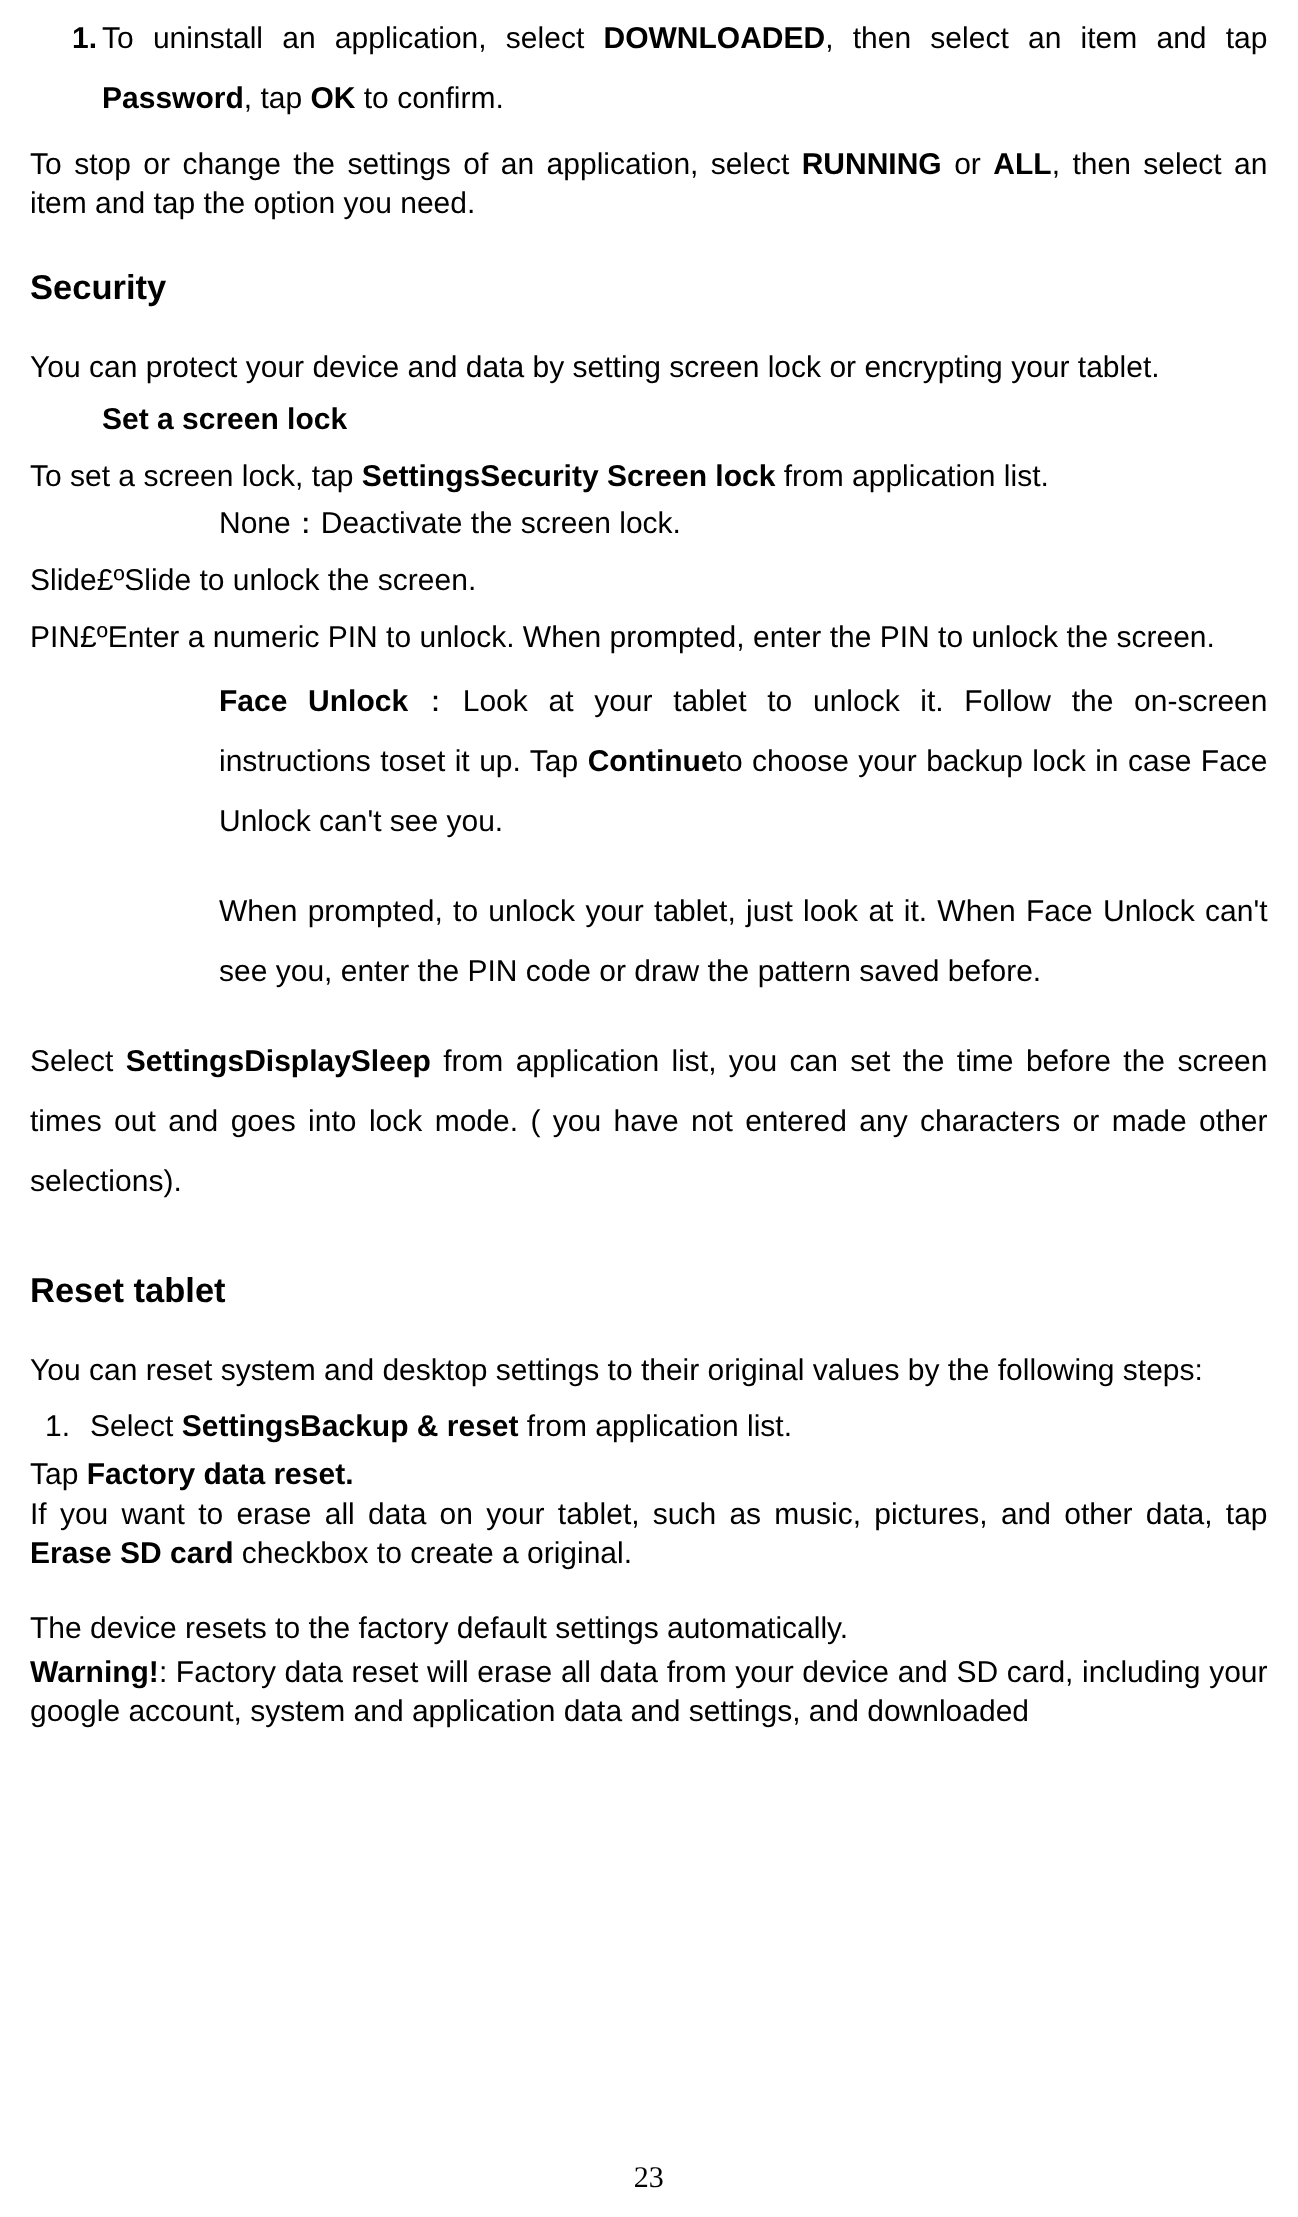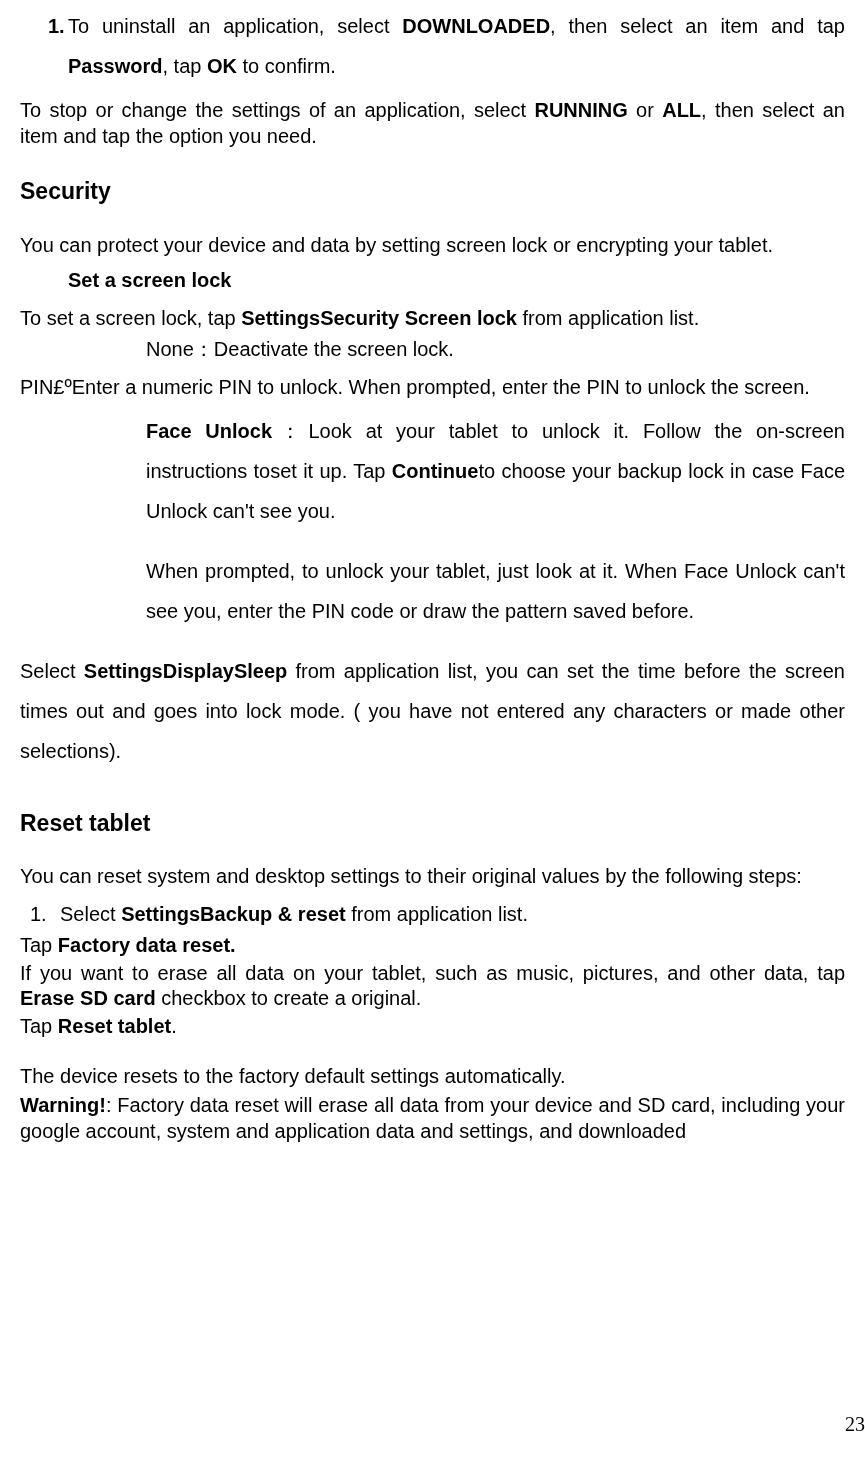--- a/index.html
+++ b/index.html
@@ -69,24 +69,24 @@
     text-align: justify;
     line-height: 2.0;
   }
   .face-first {
     display: flex;
     margin: 10px 0 0 0;
   }
 
   .pnum {
     position: absolute;
-    bottom: 40px;
+    bottom: 12px;
     left: 0;
     width: 100%;
-    text-align: right;
+    text-align: center;
     font-family: "Times New Roman", Times, serif;
     font-size: 20px;
   }
 
   .gap6  { height: 6px; }
 </style>
 </head>
 <body>
 
 <div class="page">
@@ -114,20 +114,21 @@
   <p class="para">
     <span>To set a screen lock, tap </span><span class="bold">Settings</span><span class="bold"></span><span class="bold">Security</span><span class="bold"></span><span class="bold"> Screen lock</span><span> from application list.</span>
   </p>
 
   <div class="sub-item">
     <div class="sub-spacer"></div>
     <div class="sub-mark"></div>
     <div class="sub-body">None：Deactivate the screen lock.</div>
   </div>
 
+  <p class="para">Slide£ºSlide to unlock the screen.</p>
   <p class="para just">PIN£ºEnter a numeric PIN to unlock. When prompted, enter the PIN to unlock the screen.</p>
 
   <div class="face-first">
     <div class="sub-spacer"></div>
     <div class="sub-mark"></div>
     <div class="sub-body just" style="line-height:2.0;">
       <span class="bold">Face Unlock</span><span>：</span><span>Look at your tablet to unlock it. Follow the on-screen instructions toset it up. Tap </span><span class="bold">Continue</span><span>to choose your backup lock in case Face Unlock can't see you.</span>
     </div>
   </div>
   <p class="face-block">When prompted, to unlock your tablet, just look at it. When Face Unlock can't see you, enter the PIN code or draw the pattern saved before.</p>
@@ -151,23 +152,20 @@
   </div>
 
   <p class="para" style="margin-top:-6px;">
     <span>Tap </span><span class="bold">Factory data reset.</span>
   </p>
 
   <p class="para just" style="margin-top:-4px;">
     <span>If you want to erase all data on your tablet, such as music, pictures, and other data, tap </span><span class="bold">Erase SD card</span><span> checkbox to create a original.</span>
   </p>
 
-  <p class="para" style="margin-top:-4px;">
-    <span>Tap </span><span class="bold">Reset tablet</span><span>.</span>
-  </p>
 
   <div class="gap6"></div>
 
   <p class="para">The device resets to the factory default settings automatically.</p>
 
   <p class="para just" style="margin-top:-2px;">
     <span class="bold">Warning!</span><span>: Factory data reset will erase all data from your device and SD card, including your google account, system and application data and settings, and downloaded</span>
   </p>
 
   <div class="pnum">23</div>

